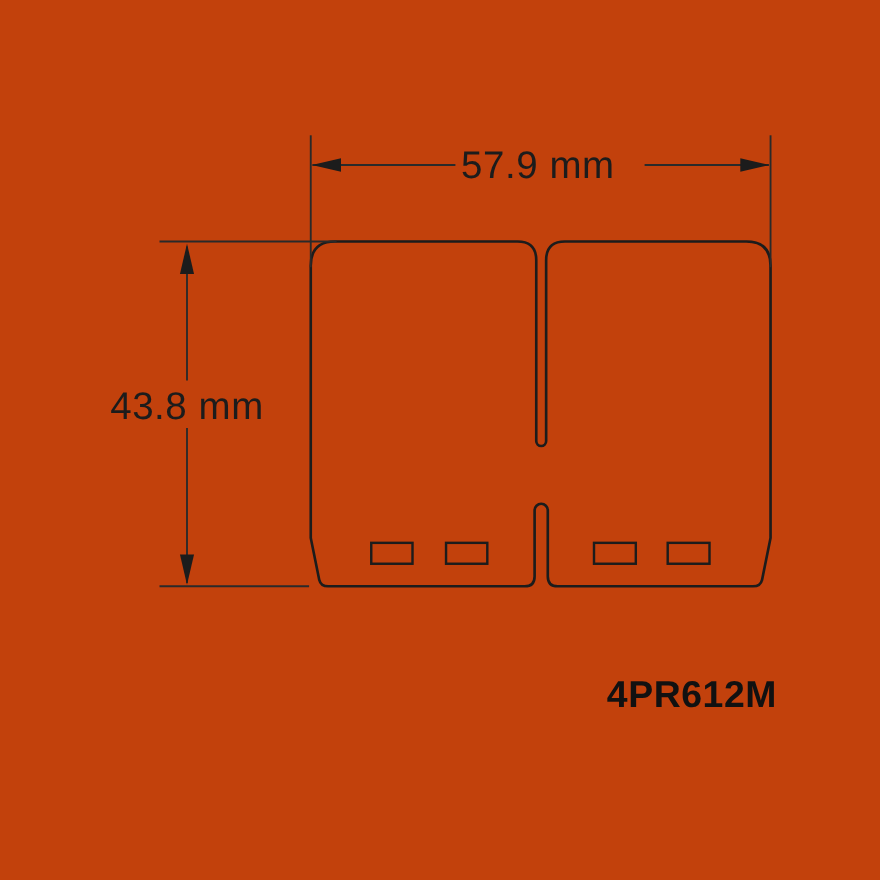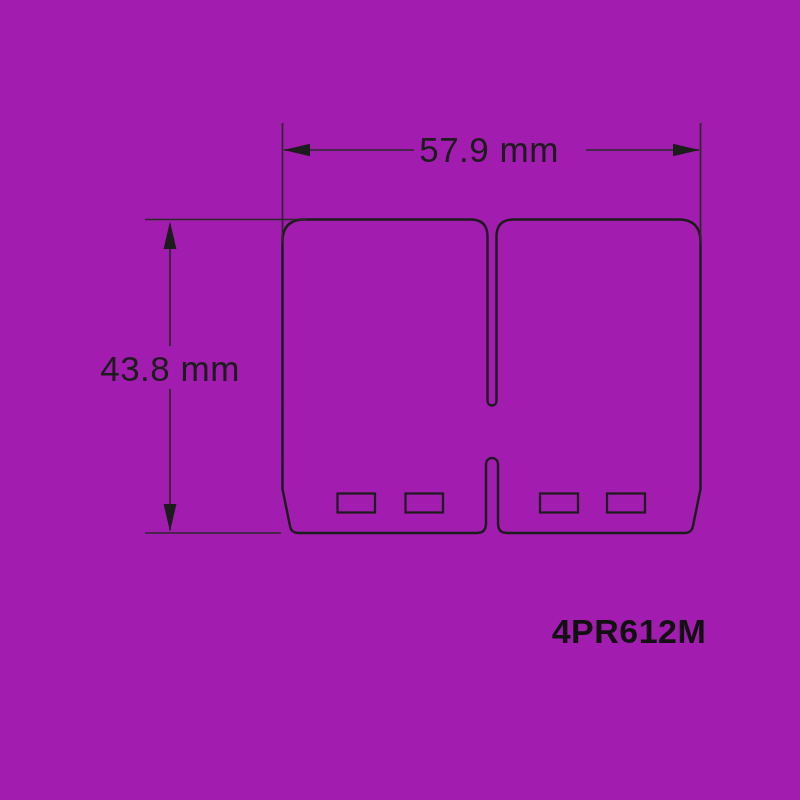--- a/index.html
+++ b/index.html
@@ -8,21 +8,21 @@
     width: 800px;
     height: 800px;
     background: #ffffff;
     overflow: hidden;
     font-family: "Liberation Sans", sans-serif;
   }
   .canvas {
     position: relative;
     width: 800px;
     height: 800px;
-    background: #a21caf;
+    background: #c2410c;
   }
   svg text {
     font-family: "Liberation Sans", "DejaVu Sans", sans-serif;
   }
   .dim-label {
     font-size: 35px;
     letter-spacing: 0.5px;
     fill: #1c1c1c;
   }
   .part-label {

